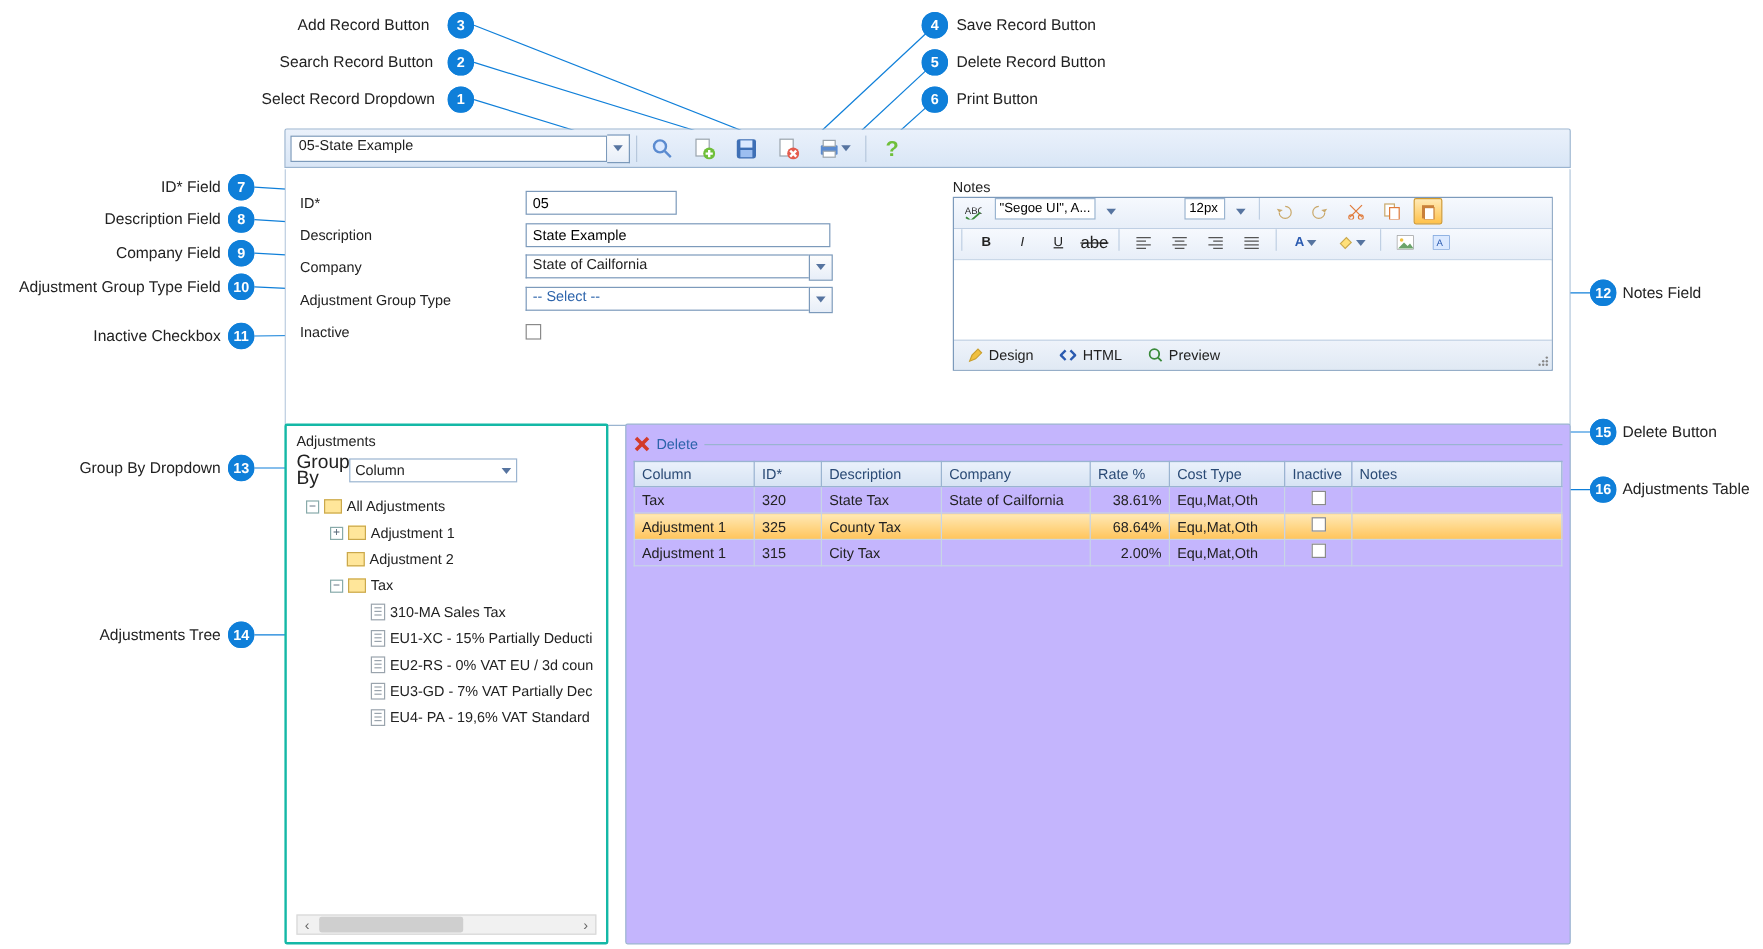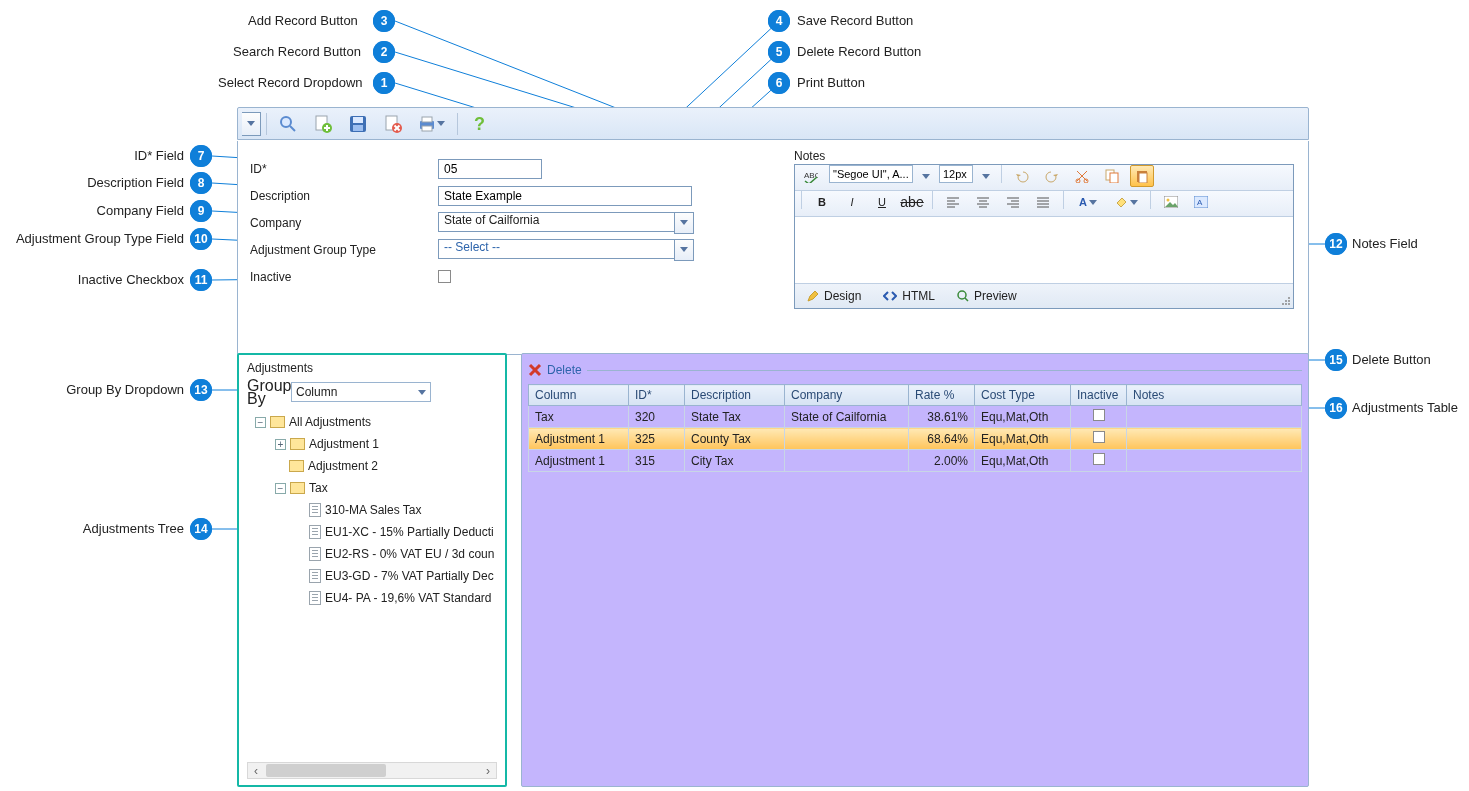--- a/index.html
+++ b/index.html
@@ -19,21 +19,21 @@
 .tbtn{width:30px;height:26px;border:1px solid transparent;border-radius:2px;display:flex;align-items:center;justify-content:center}
 .tbtn svg{display:block}
 .tsep{width:1px;height:22px;background:#b6c7dc;margin:0 2px}
 .drop-ar{width:10px;display:flex;align-items:center;justify-content:center}
 
 .panel-top{position:absolute;left:0;top:34px;right:0;height:214px;border:1px solid #9ab4d0;border-top:none;border-radius:0 0 2px 2px;background:#fff;box-sizing:border-box;padding:10px 12px}
 .form-grid{position:absolute;left:12px;top:14px;width:460px}
 .form-row{display:flex;align-items:center;height:27px}
 .form-label{width:188px;font-size:12px}
 .txt{height:20px;border:1px solid #7c9abb;background:#fff;padding:0 5px;box-sizing:border-box;font-size:12px}
-.txt.sm{width:104px}
+.txt.sm{width:126px}
 .txt.md{width:254px}
 .combo-wrap{display:flex}
 .combo{height:20px;width:236px;border:1px solid #7c9abb;border-right:none;background:#fff;padding:0 5px;box-sizing:border-box;font-size:12px}
 .combo-btn{width:18px;height:20px;border:1px solid #7c9abb;background:linear-gradient(#fdfdfd,#e7eef8);display:flex;align-items:center;justify-content:center}
 .combo-sel{color:#2d64ab}
 .chk{width:13px;height:13px;border:1px solid #8a8a8a;background:#fff;box-sizing:border-box}
 
 .notes-zone{position:absolute;left:556px;top:8px;width:500px}
 .notes-cap{font-size:12px;margin-bottom:1px}
 .notes-box{border:1px solid #7c9abb;background:#fff}
@@ -134,20 +134,21 @@
 
 <div class="callout-badge" style="left:1325px;top:349px">15</div>
 <div class="callout-label right" style="left:1352px;top:352px">Delete Button</div>
 <div class="callout-badge" style="left:1325px;top:397px">16</div>
 <div class="callout-label right" style="left:1352px;top:400px">Adjustments Table</div>
 
 <div class="app">
 
   <div class="toolbar">
     <div class="sel-wrap">
+      <div class="sel">05-State Example</div>
       <div class="sel-btn">
             <div class="caret"></div>
           </div>
     </div>
     <div class="tsep"></div>
     <div class="tbtn">
       <svg width="18" height="18">
             <circle cx="7" cy="7" r="5" stroke="#5b8bd0" stroke-width="2" fill="#dbe9ff"></circle>
             <line x1="11" y1="11" x2="16" y2="16" stroke="#5b8bd0" stroke-width="2"></line>
           </svg>
@@ -234,21 +235,21 @@
           <div class="nt-btn">
                 <svg width="14" height="14">
                   <text x="0" y="9" font-size="8" fill="#333">ABC</text>
                   <path d="M1 12 L5 15 L13 8" stroke="#3a8a3a" stroke-width="1.5" fill="none"></path>
                 </svg>
               </div>
           <input class="nt-input" style="width: 84px;" value="&quot;Segoe UI&quot;, A...">
           <div class="nt-btn" style="width:12px">
                 <div class="caret"></div>
               </div>
-          <input class="nt-input" style="width: 34px;" value="12px">
+          <input class="nt-input" style="width: 34px; margin-left: 48px;" value="12px">
           <div class="nt-btn" style="width:12px">
                 <div class="caret"></div>
               </div>
           <div class="nt-sep"></div>
           <div class="nt-btn">
                 <svg width="14" height="14">
                   <path d="M8 3 A5 5 0 1 1 3 8" stroke="#c9a86a" fill="none"></path>
                   <path d="M3 8 L1 5 L6 6 Z" fill="#c9a86a"></path>
                 </svg>
               </div>

